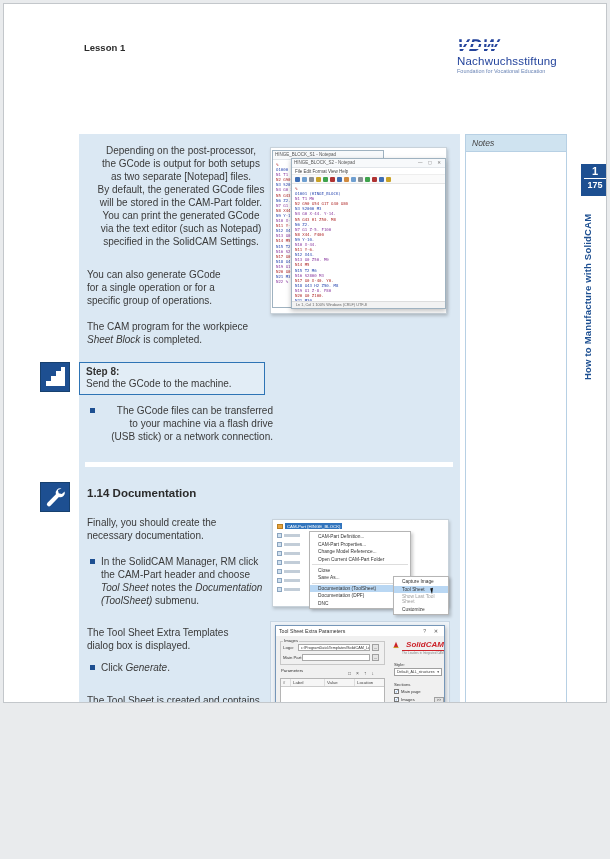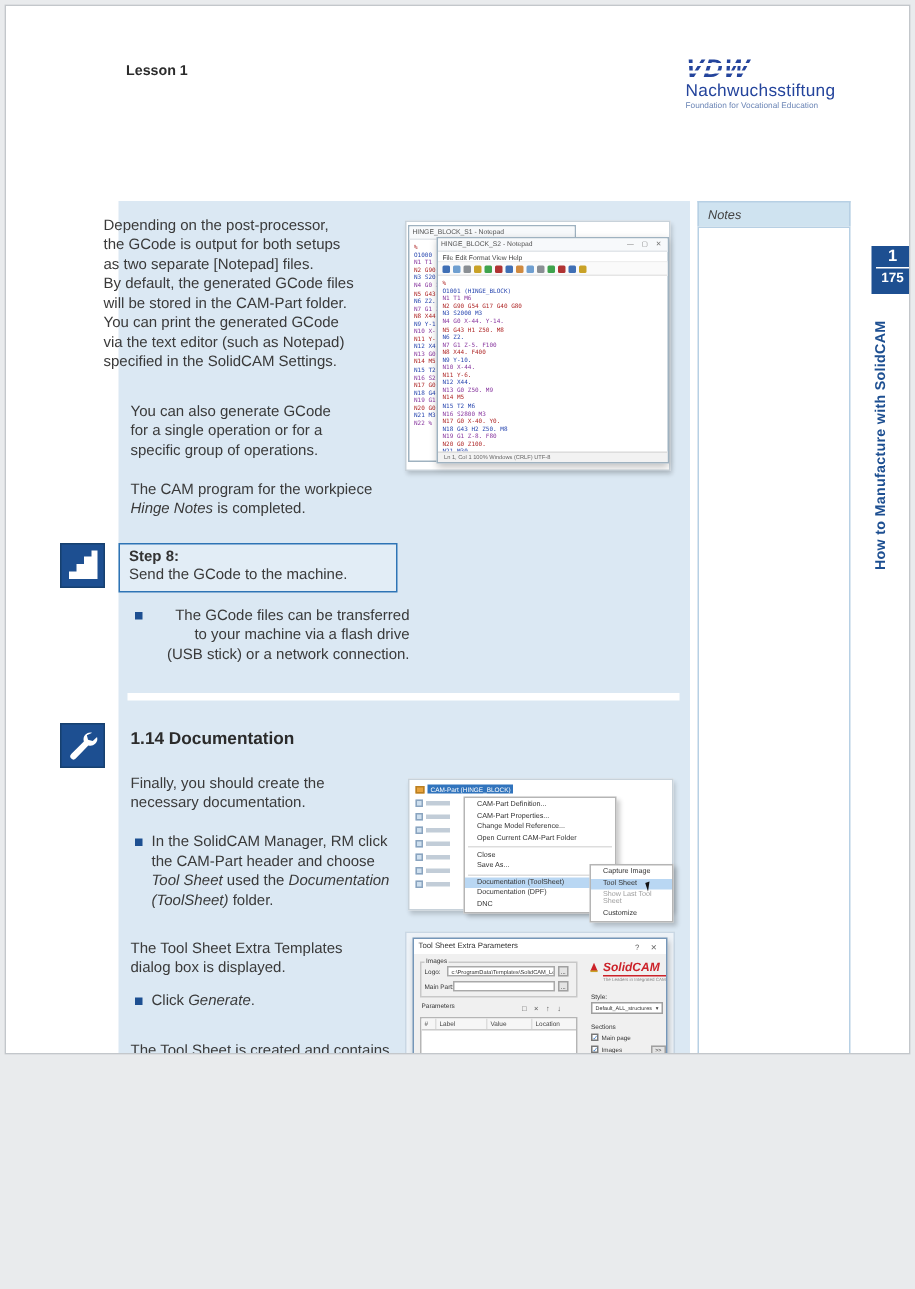--- a/index.html
+++ b/index.html
@@ -114,21 +114,21 @@
               font-size:4px; text-align:center; line-height:5px; color:#333; }
   .tb-icons { position:absolute; font-size:5px; color:#555; letter-spacing:2px; }
   .ptable { position:absolute; background:#fff; border:1px solid #b5b5b5; }
   .ptable .head { display:flex; border-bottom:1px solid #ccc; background:#f6f6f6; }
   .ptable .th { font-size:4.3px; color:#444; padding:1px 2px; border-right:1px solid #ddd; }
   .ptable .th:nth-child(1){ width:10px; } .ptable .th:nth-child(2){ width:34px; }
   .ptable .th:nth-child(3){ width:30px; } .ptable .th:nth-child(4){ flex:1; border-right:none; }
   .btn { position:absolute; font-size:4.6px; text-align:center; background:#e9eef5;
          border:1px solid #9a9a9a; color:#222; padding:1.5px 0; }
   .btn.primary { border:1px solid #2a6fc0; box-shadow:0 0 0 1px #9cc3ea inset; }
-  .sc-brand { position:absolute; display:flex; align-items:flex-start; gap:2px; }
+  .sc-brand { position:absolute; display:flex; align-items:flex-start; gap:2px;text-align:right; }
   .sc-logo-ico { width:8px; height:8px; }
   .sc-word { font-size:8px; font-weight:bold; color:#cc2229; font-style:italic; line-height:8px; }
   .sc-tag { font-size:3px; color:#888; border-top:1px solid #cc2229; margin-top:0.5px; }
   .drop { position:absolute; background:#fff; border:1px solid #a0a0a0; font-size:3.6px;
           color:#333; padding:1px 2px; display:flex; justify-content:space-between; }
   .sections { position:absolute; }
   .sections .item { display:flex; align-items:center; gap:2px; margin-bottom:3.2px; position:relative; }
   .sections .cb { width:5px; height:5px; background:#fff; border:1px solid #777; font-size:4.5px;
                   line-height:4.5px; color:#2a6fc0; text-align:center; }
   .sections .lbl { font-size:4.2px; color:#333; }
@@ -158,33 +158,33 @@
   </div>
   <div class="abs vtext">How to Manufacture with SolidCAM</div>
 
   <div class="abs notes">
     <div class="notes-head">Notes</div>
     <div class="notes-body"></div>
   </div>
 
   <div class="abs content"></div>
 
-  <div class="abs para" style="left:65px; top:140px;">Depending on the post-processor,
+  <div class="abs para" style="left:84px; top:140px;text-align:center;">Depending on the post-processor,
 the GCode is output for both setups
 as two separate [Notepad] files.
 By default, the generated GCode files
 will be stored in the CAM-Part folder.
 You can print the generated GCode
 via the text editor (such as Notepad)
 specified in the SolidCAM Settings.</div>
   <div class="abs para" style="left:83px; top:264px;">You can also generate GCode
 for a single operation or for a
 specific group of operations.</div>
   <div class="abs para" style="left:83px; top:316px;"><span>The CAM program for the workpiece
-</span><span class="it">Hinge Notes</span><span> is completed.</span></div>
+</span><span class="it">Sheet Block</span><span> is completed.</span></div>
 
   <div class="abs sq-icon" style="left:36px; top:358px;">
     <svg width="28" height="28" viewBox="0 0 28 28">
         <path d="M5 23 V18 H10 V13 H15 V8 H20 V4 H24 V23 Z" fill="#fff"></path>
       </svg>
   </div>
   <div class="abs step-box">
     <div class="t1">Step 8:</div>
     <div class="t2">Send the GCode to the machine.</div>
   </div>
@@ -200,22 +200,22 @@
     </svg>
   </div>
   <div class="abs heading">1.14 Documentation</div>
 
   <div class="abs para" style="left:83px; top:512px;">Finally, you should create the
 necessary documentation.</div>
 
   <span class="bullet-sq" style="left:86px; top:555px;"></span>
   <div class="abs para" style="left:97px; top:551px; width:172px;"><span>In the SolidCAM Manager, RM click
 the CAM-Part header and choose
-</span><span class="it">Tool Sheet</span><span> used the </span><span class="it">Documentation
-(ToolSheet)</span><span> folder.</span></div>
+</span><span class="it">Tool Sheet</span><span> notes the </span><span class="it">Documentation
+(ToolSheet)</span><span> submenu.</span></div>
 
   <div class="abs para" style="left:83px; top:622px;">The Tool Sheet Extra Templates
 dialog box is displayed.</div>
 
   <span class="bullet-sq" style="left:86px; top:661px;"></span>
   <div class="abs para" style="left:83px; top:690px;">The Tool Sheet is created and contains
 a summary of CAM-Part information,
 the tools used in the CAM Project and
 the sequence of machining operations.</div>
 

